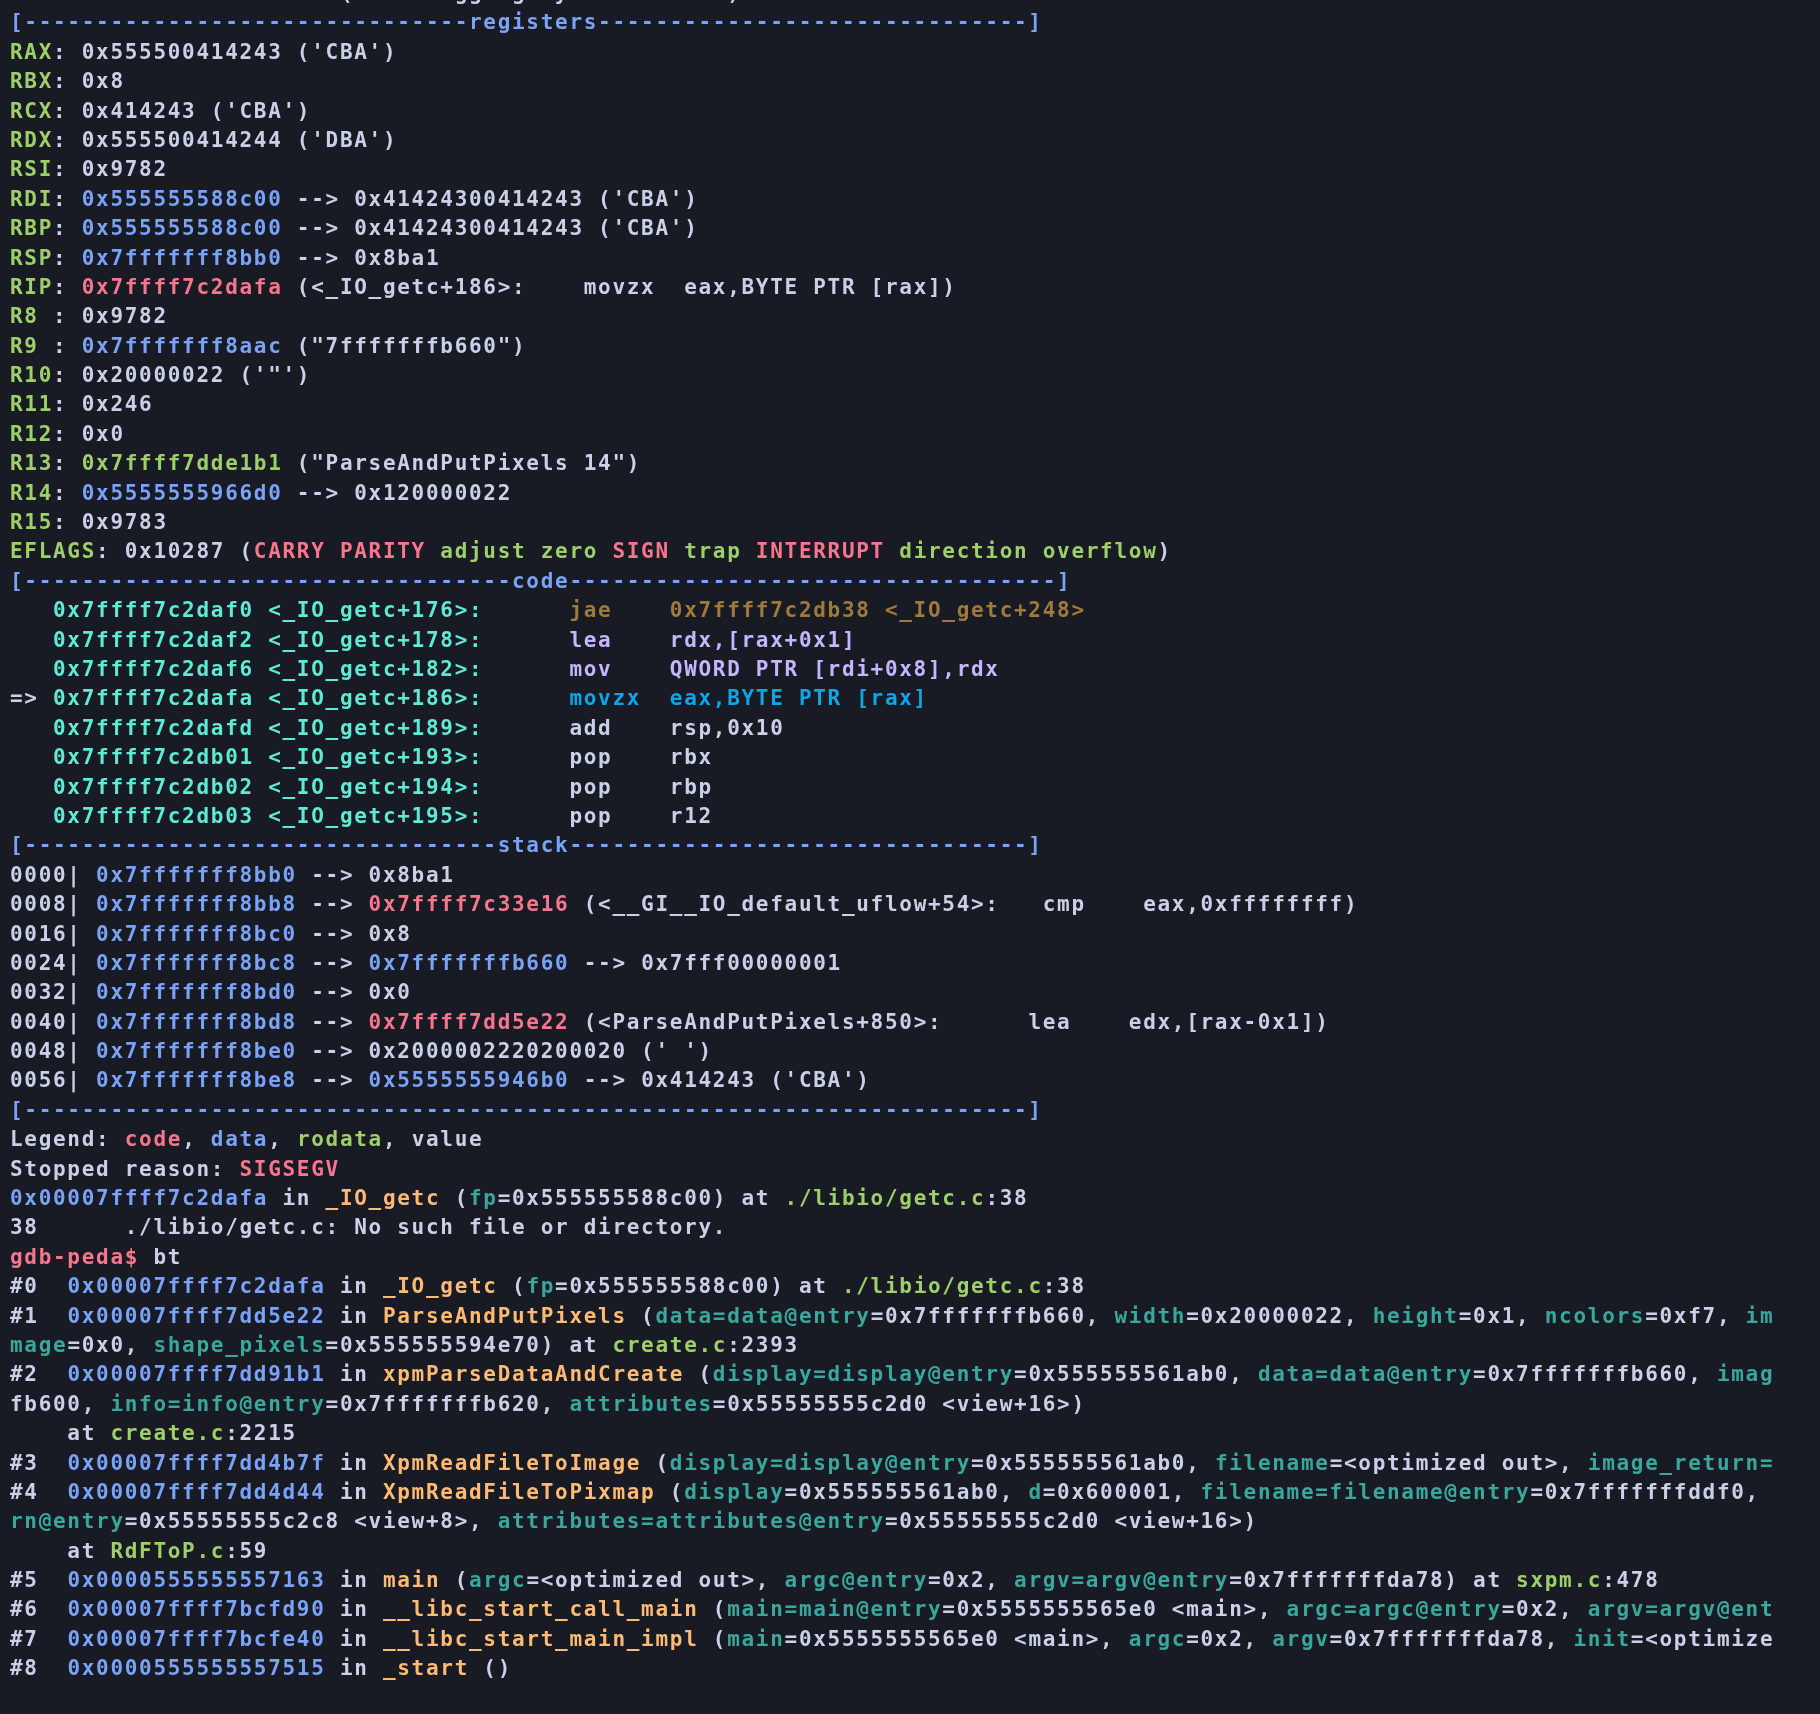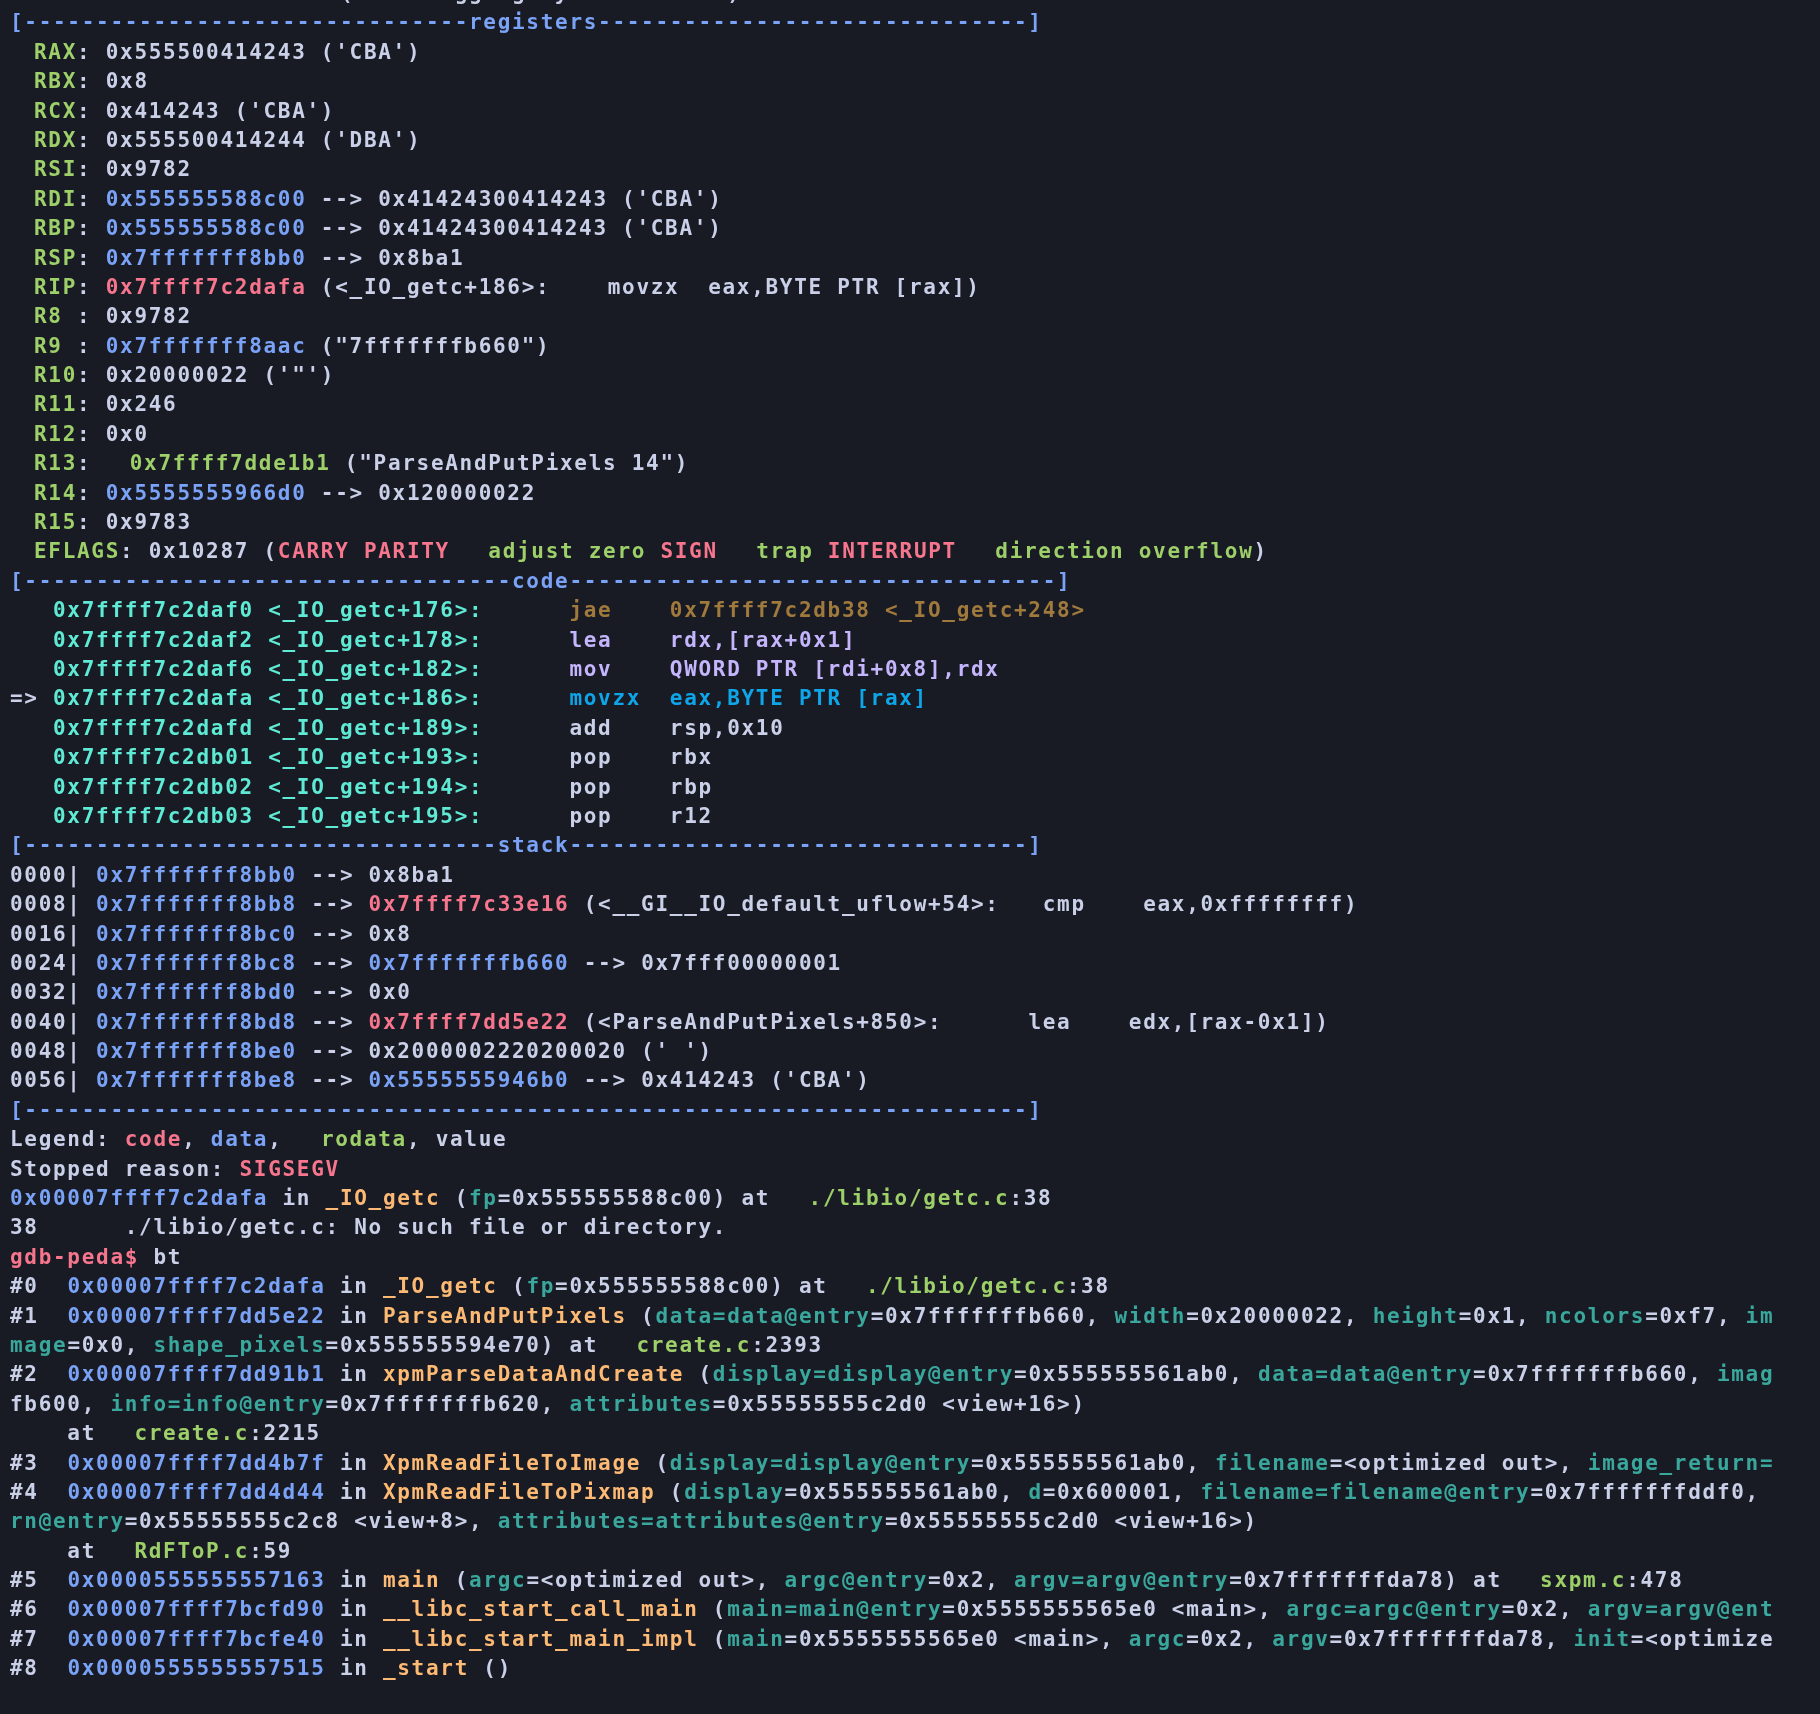--- a/index.html
+++ b/index.html
@@ -16,21 +16,21 @@
   }
   .term{
     position:absolute;
     top:-21px;left:0;
     padding-left:10px;
     white-space:pre;
   }
   .line{white-space:pre;height:29.4px;}
   .c-fg {color:#c9d0e8;}
   .c-lav{color:#5eead4;}
-  .c-grn{color:#9ed06a;margin-left:24px;}
+  .c-grn{color:#9ed06a;}
   .c-cur{color:#0ea5e9;}
   .c-blu{color:#7aa2f7;}
   .c-red{color:#f7768e;text-align:center;}
   .c-tea{color:#3aa79d;margin-top:8px;}
   .c-yel{color:#fdba74;}
   .c-gld{color:#a07a3c;}
   .c-dim{color:#c4b5fd;}
 </style>
 </head>
 <body>

